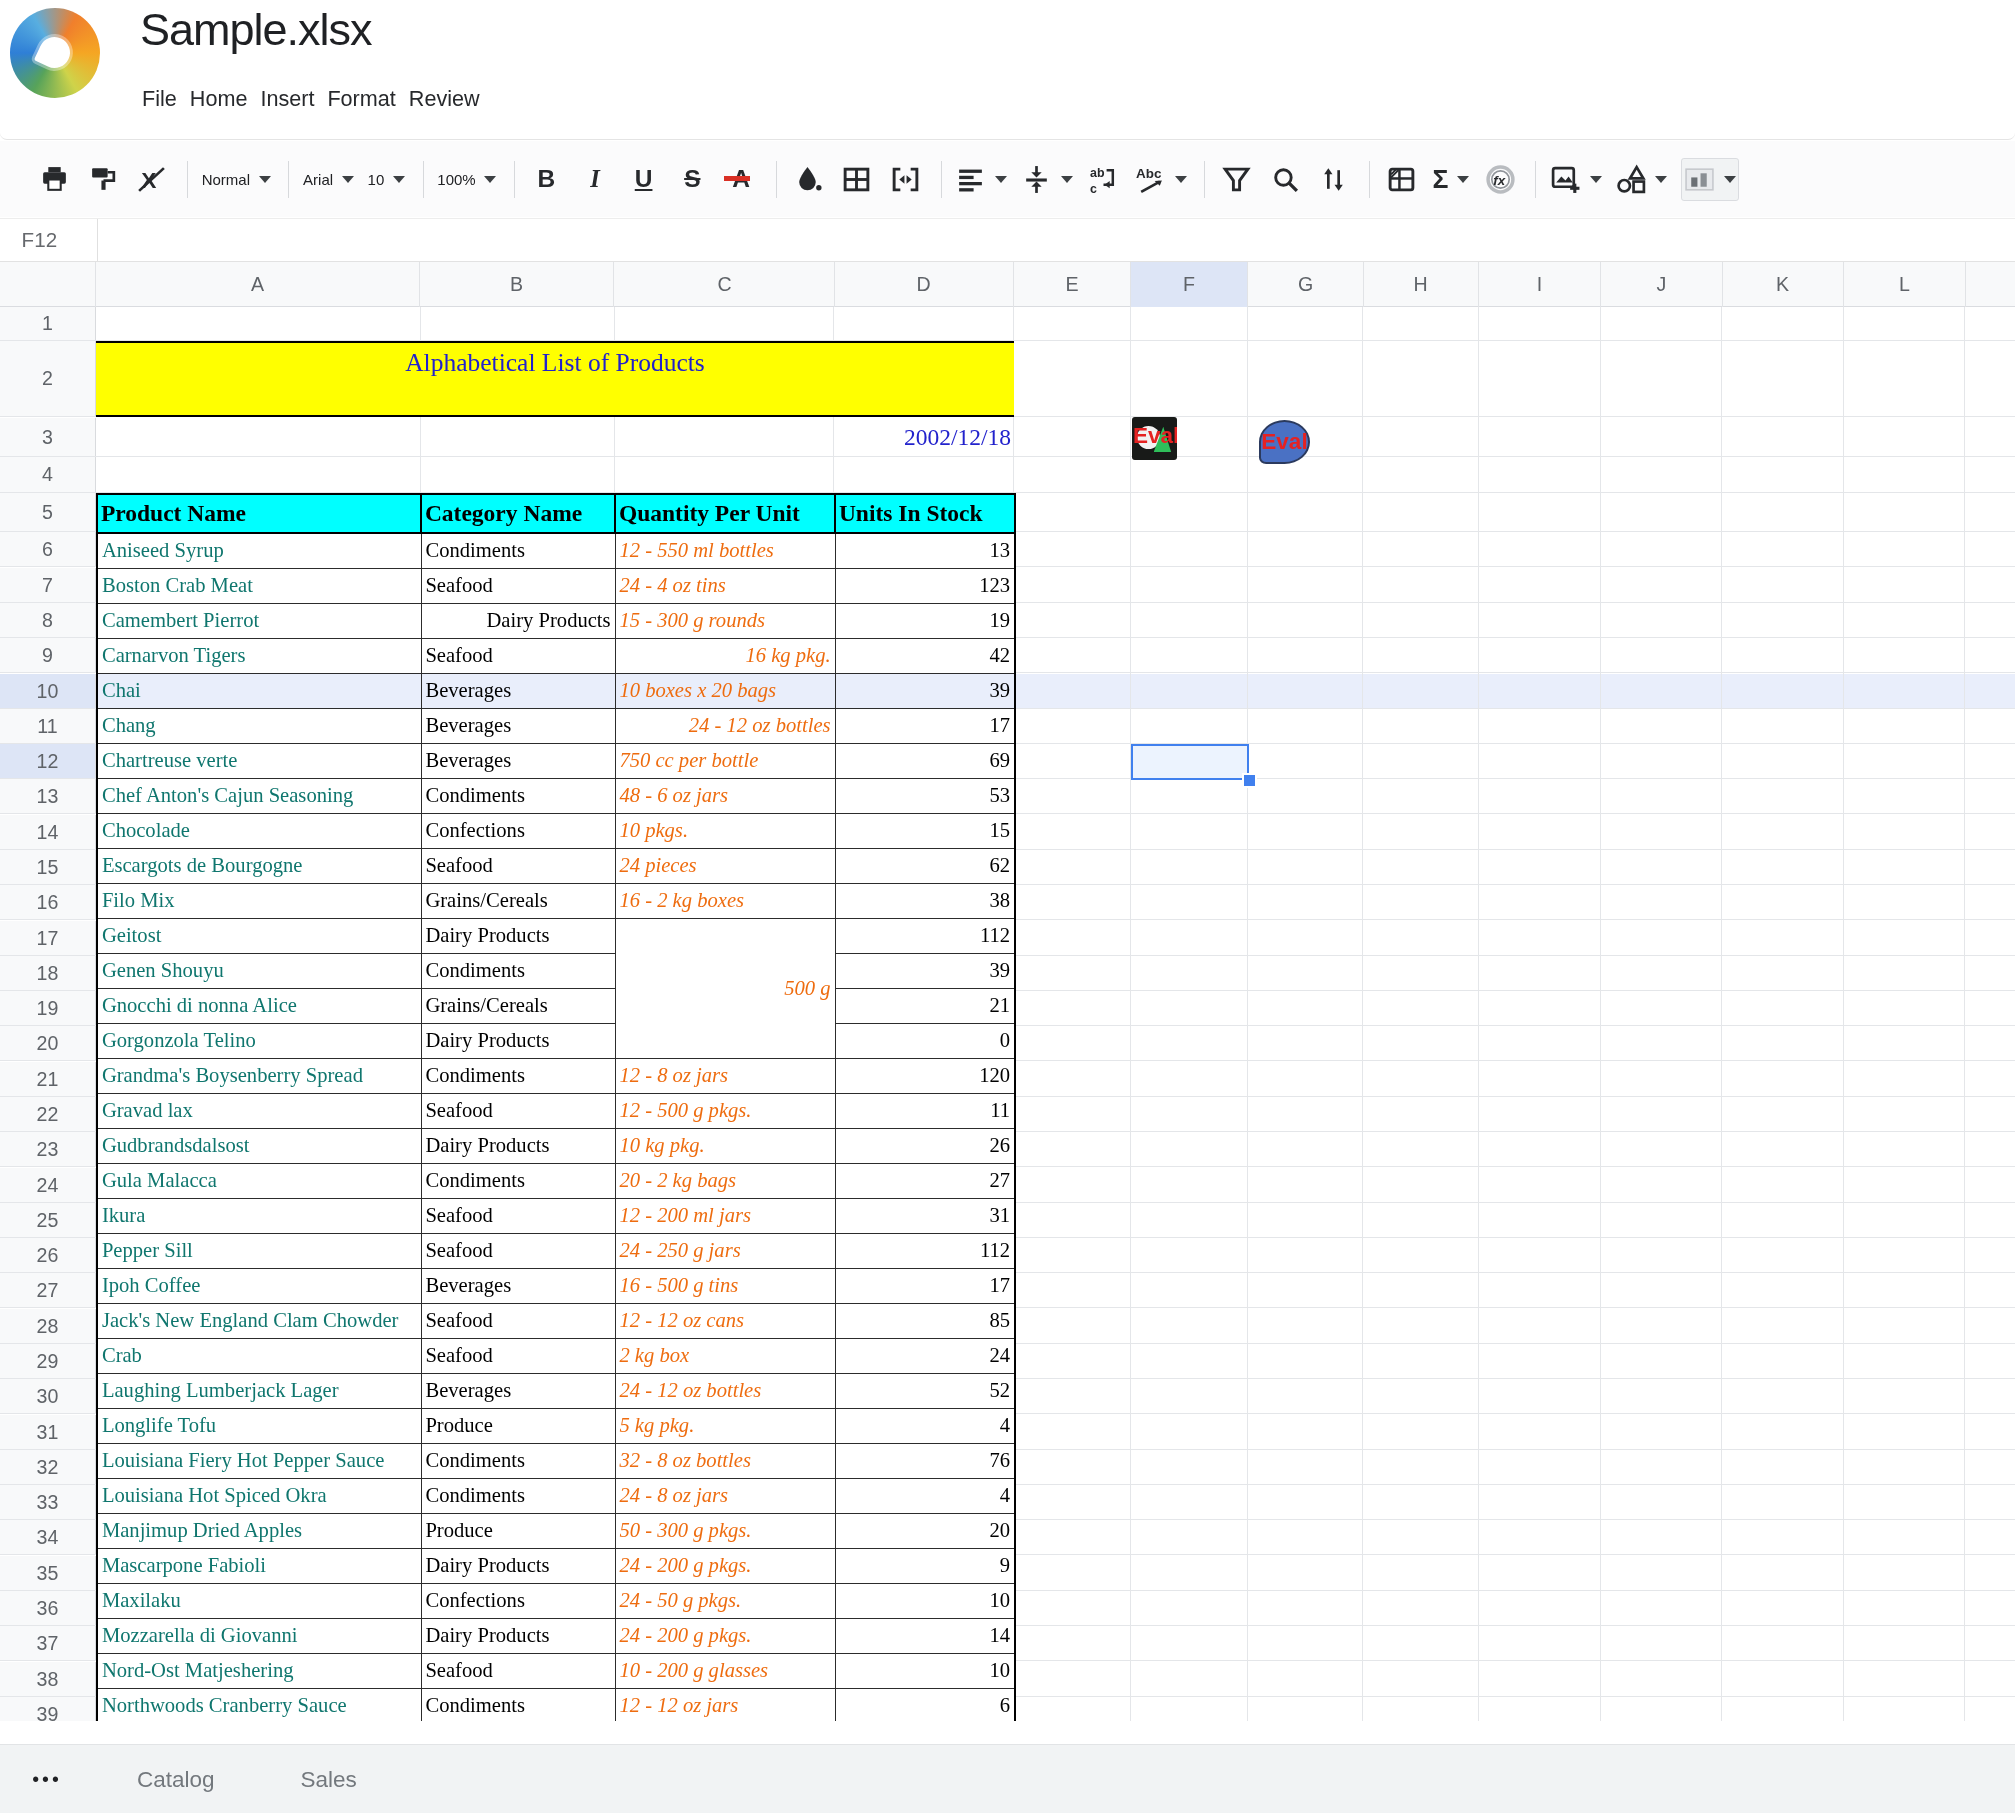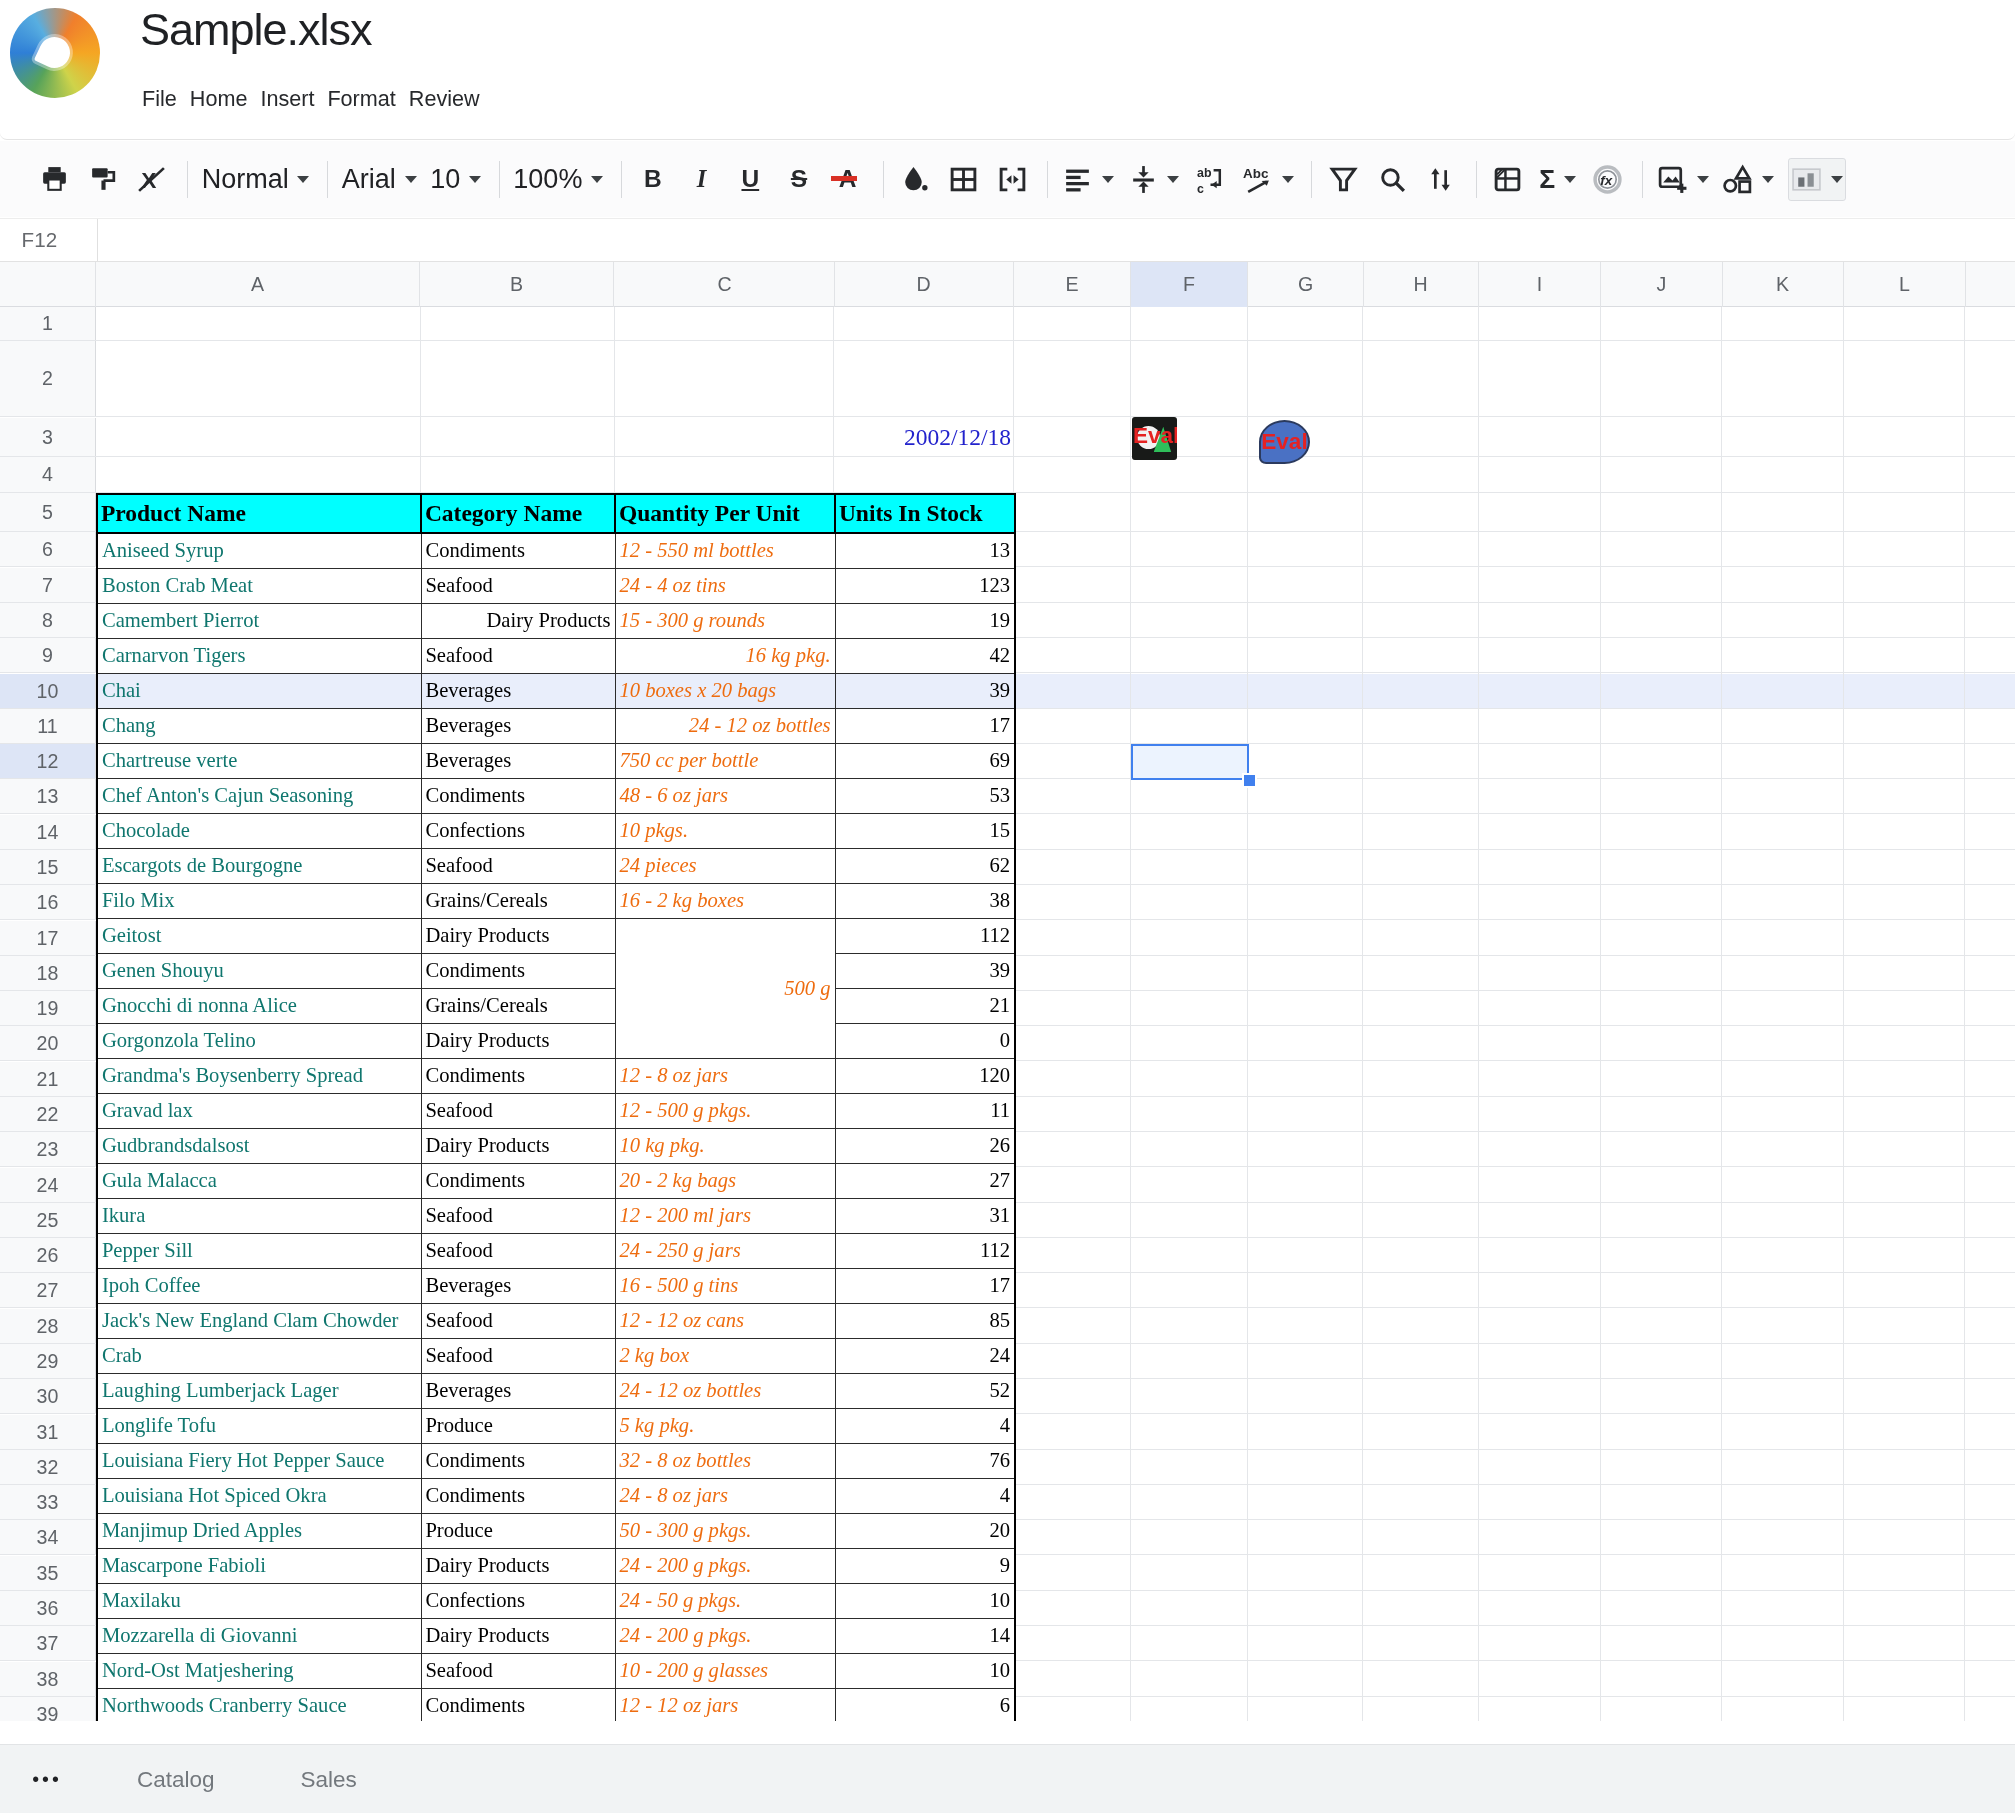--- a/index.html
+++ b/index.html
@@ -19,21 +19,21 @@
   .doc-title { position:absolute; left:140px; top:3.9px; font-size:45px; color:#1f2124; letter-spacing:-1px; }
   .menu-row { position:absolute; left:142px; top:86px; display:flex; gap:13px; }
   .menu-item { font-size:21.6px; color:#27292c; cursor:pointer; }
 
   
   .toolbar { position:absolute; left:0; top:141px; width:2015px; height:76px;
     background:#fbfbfc; display:flex; align-items:center; padding-left:37px; }
   .tb-btn { display:flex; align-items:center; justify-content:center; height:43px;
     min-width:35px; margin-right:13.7px; color:#27292c; cursor:pointer; }
   .tb-divider { width:1px; height:37px; background:#d7d9dc; margin:0 13.7px 0 3.9px; }
-  .tb-label { font-size:27px; color:#202124; white-space:nowrap; }
+  .tb-label { font-size:15px; color:#202124; white-space:nowrap; }
   .caret { width:0; height:0; border-left:6.9px solid transparent; border-right:6.9px solid transparent;
     border-top:7.8px solid #3c4043; margin-left:8.8px; }
   .tb-letter { font-size:24.5px; font-weight:bold; color:#27292c; width:33px; text-align:center; }
   .tb-letter.it { font-style:italic; font-weight:bold; font-family:"Liberation Serif",serif; }
   .tb-letter.ul { text-decoration:underline; }
   .tb-letter.st { text-decoration:line-through; }
   .tb-A { position:relative; font-size:24.5px; font-weight:bold; width:33px; text-align:center; }
   .tb-A .redbar { position:absolute; left:3.9px; right:3.9px; bottom:-2px; height:4.9px; background:#d93025; }
   svg.tbi { width:31px; height:31px; display:block; }
   .chart-chip { background:#f1f3f4; border:1px solid #dadce0; border-radius:2.9px; padding:2px; }
@@ -479,20 +479,21 @@
       <div class="vline" style="left: 1130px;"></div>
       <div class="vline" style="left: 1247px;"></div>
       <div class="vline" style="left: 1362px;"></div>
       <div class="vline" style="left: 1478px;"></div>
       <div class="vline" style="left: 1600px;"></div>
       <div class="vline" style="left: 1721px;"></div>
       <div class="vline" style="left: 1843px;"></div>
       <div class="vline" style="left: 1964px;"></div>
     </div>
 
+  <div class="banner">Alphabetical List of Products</div>
 
   <div class="date-cell">2002/12/18</div>
 
   <div class="eval-img-a">
     <div class="clockface"></div>
     <div class="greenshape"></div>
     <div class="eval-label">Eval</div>
   </div>
   <div class="eval-img-b">
     <span class="eval-label2">Eval</span>

